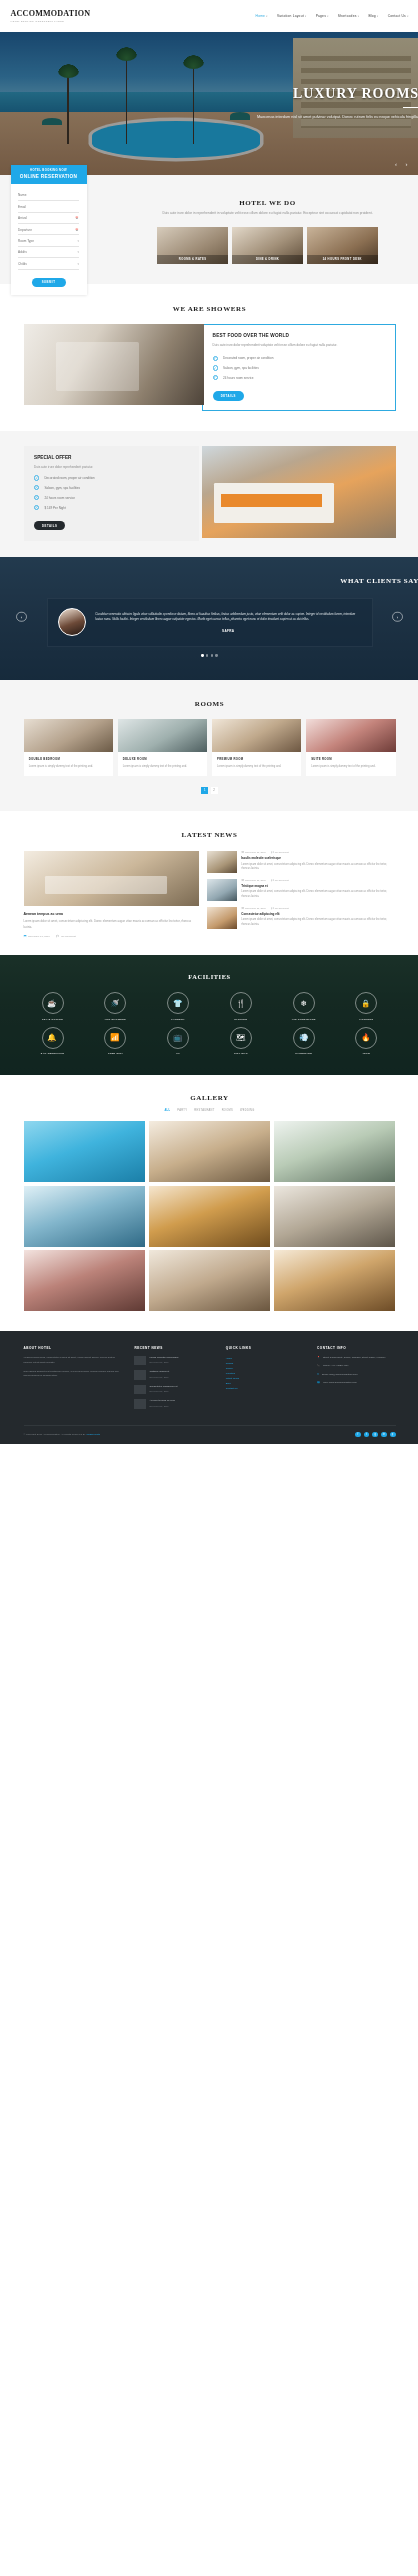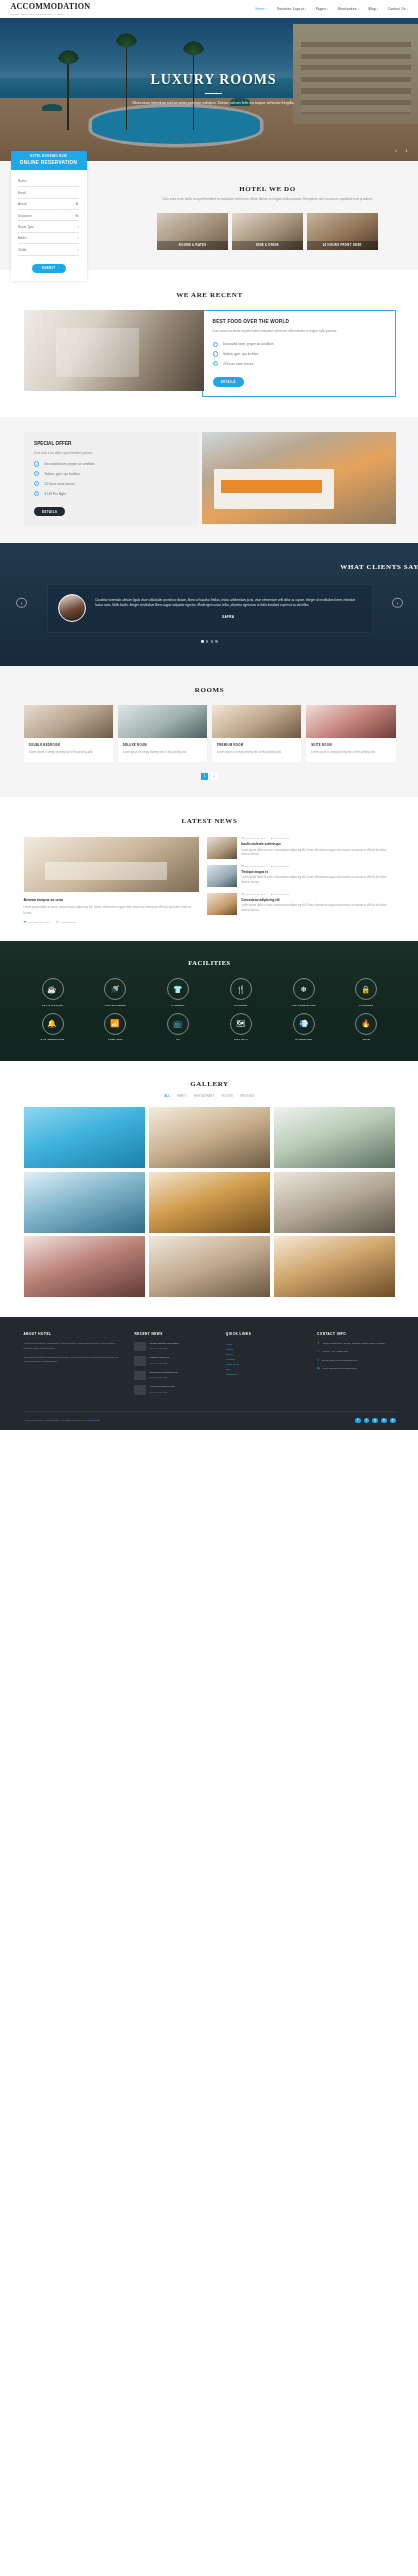--- a/index.html
+++ b/index.html
@@ -5,21 +5,21 @@
   * { margin:0; padding:0; box-sizing:border-box; }
   body {
     width:419px; margin:0 auto; background:#fff;
     font-family:"Liberation Sans", sans-serif;
     color:#555; font-size:6.4px; -webkit-font-smoothing:antialiased;
   }
   .wrap { width:372px; margin:0 auto; }
 
   
   header.topbar {
-    height:18px; background:#fff; display:flex; align-items:center;
+    height:32px; background:#fff; display:flex; align-items:center;
     padding:0 10.5px; justify-content:space-between;
   }
   .logo-block { line-height:1; }
   .logo-main {
     font-family:"Liberation Serif", serif; font-weight:bold;
     font-size:8.1px; letter-spacing:0.2px; color:#1c1c1c;
   }
   .logo-sub { font-size:2.1px; letter-spacing:0.5px; color:#9a9a9a; margin-top:1.2px; }
   nav.mainnav { display:flex; align-items:center; gap:9.3px; }
   nav.mainnav a {
@@ -69,21 +69,21 @@
   }
   .hero-shade {
     position:absolute; width:20px; height:7.6px; border-radius:50% 50% 0 0;
     background:#1c6b63;
   }
   .hero-overlay {
     position:absolute; inset:0; background:rgba(12,30,45,.34);
   }
   .hero-content {
     position:absolute; inset:0; display:flex; flex-direction:column;
-    align-items:center; justify-content:center; text-align:center; color:#fff;padding-left:8px;
+    align-items:flex-end; justify-content:center; text-align:center; color:#fff;padding-left:8px;
   }
   .hero-title {
     font-family:"Liberation Serif", serif; font-weight:bold;
     font-size:14px; letter-spacing:0.9px; text-shadow:0 0.6px 1.7px rgba(0,0,0,.5);
   }
   .hero-rule { width:16.3px; height:1.2px; background:#fff; margin:5.2px 0 5.8px; }
   .hero-sub { font-size:3.8px; line-height:1.85; max-width:192px; color:#f0f0f0; }
   .hero-arrow {
     position:absolute; bottom:8.1px; font-size:5.8px; color:#fff; opacity:.85; cursor:pointer;
   }
@@ -444,21 +444,21 @@
       <div class="wwd-card">
         <div class="ph ph-desk"></div>
         <div class="cap">24 HOURS FRONT DESK</div>
       </div>
     </div>
   </div>
 </section>
 
 <section class="supreme">
   <div class="wrap">
-    <div class="sec-title">WE ARE RECENT</div>
+    <div class="sec-title">WE ARE SHOWERS</div>
     <div class="sup-row">
       <div class="sup-img"></div>
       <div class="sup-box">
         <h3>BEST FOOD OVER THE WORLD</h3>
         <p>Duis aute irure dolor reprehenderit voluptate velit esse cillum dolore eu fugiat nulla pariatur.</p>
         <div class="tick-list">
           <div class="tick-li">
             <span class="tick">✔</span>
             <span class="tx">Decorated room, proper air condition</span>
           </div>

